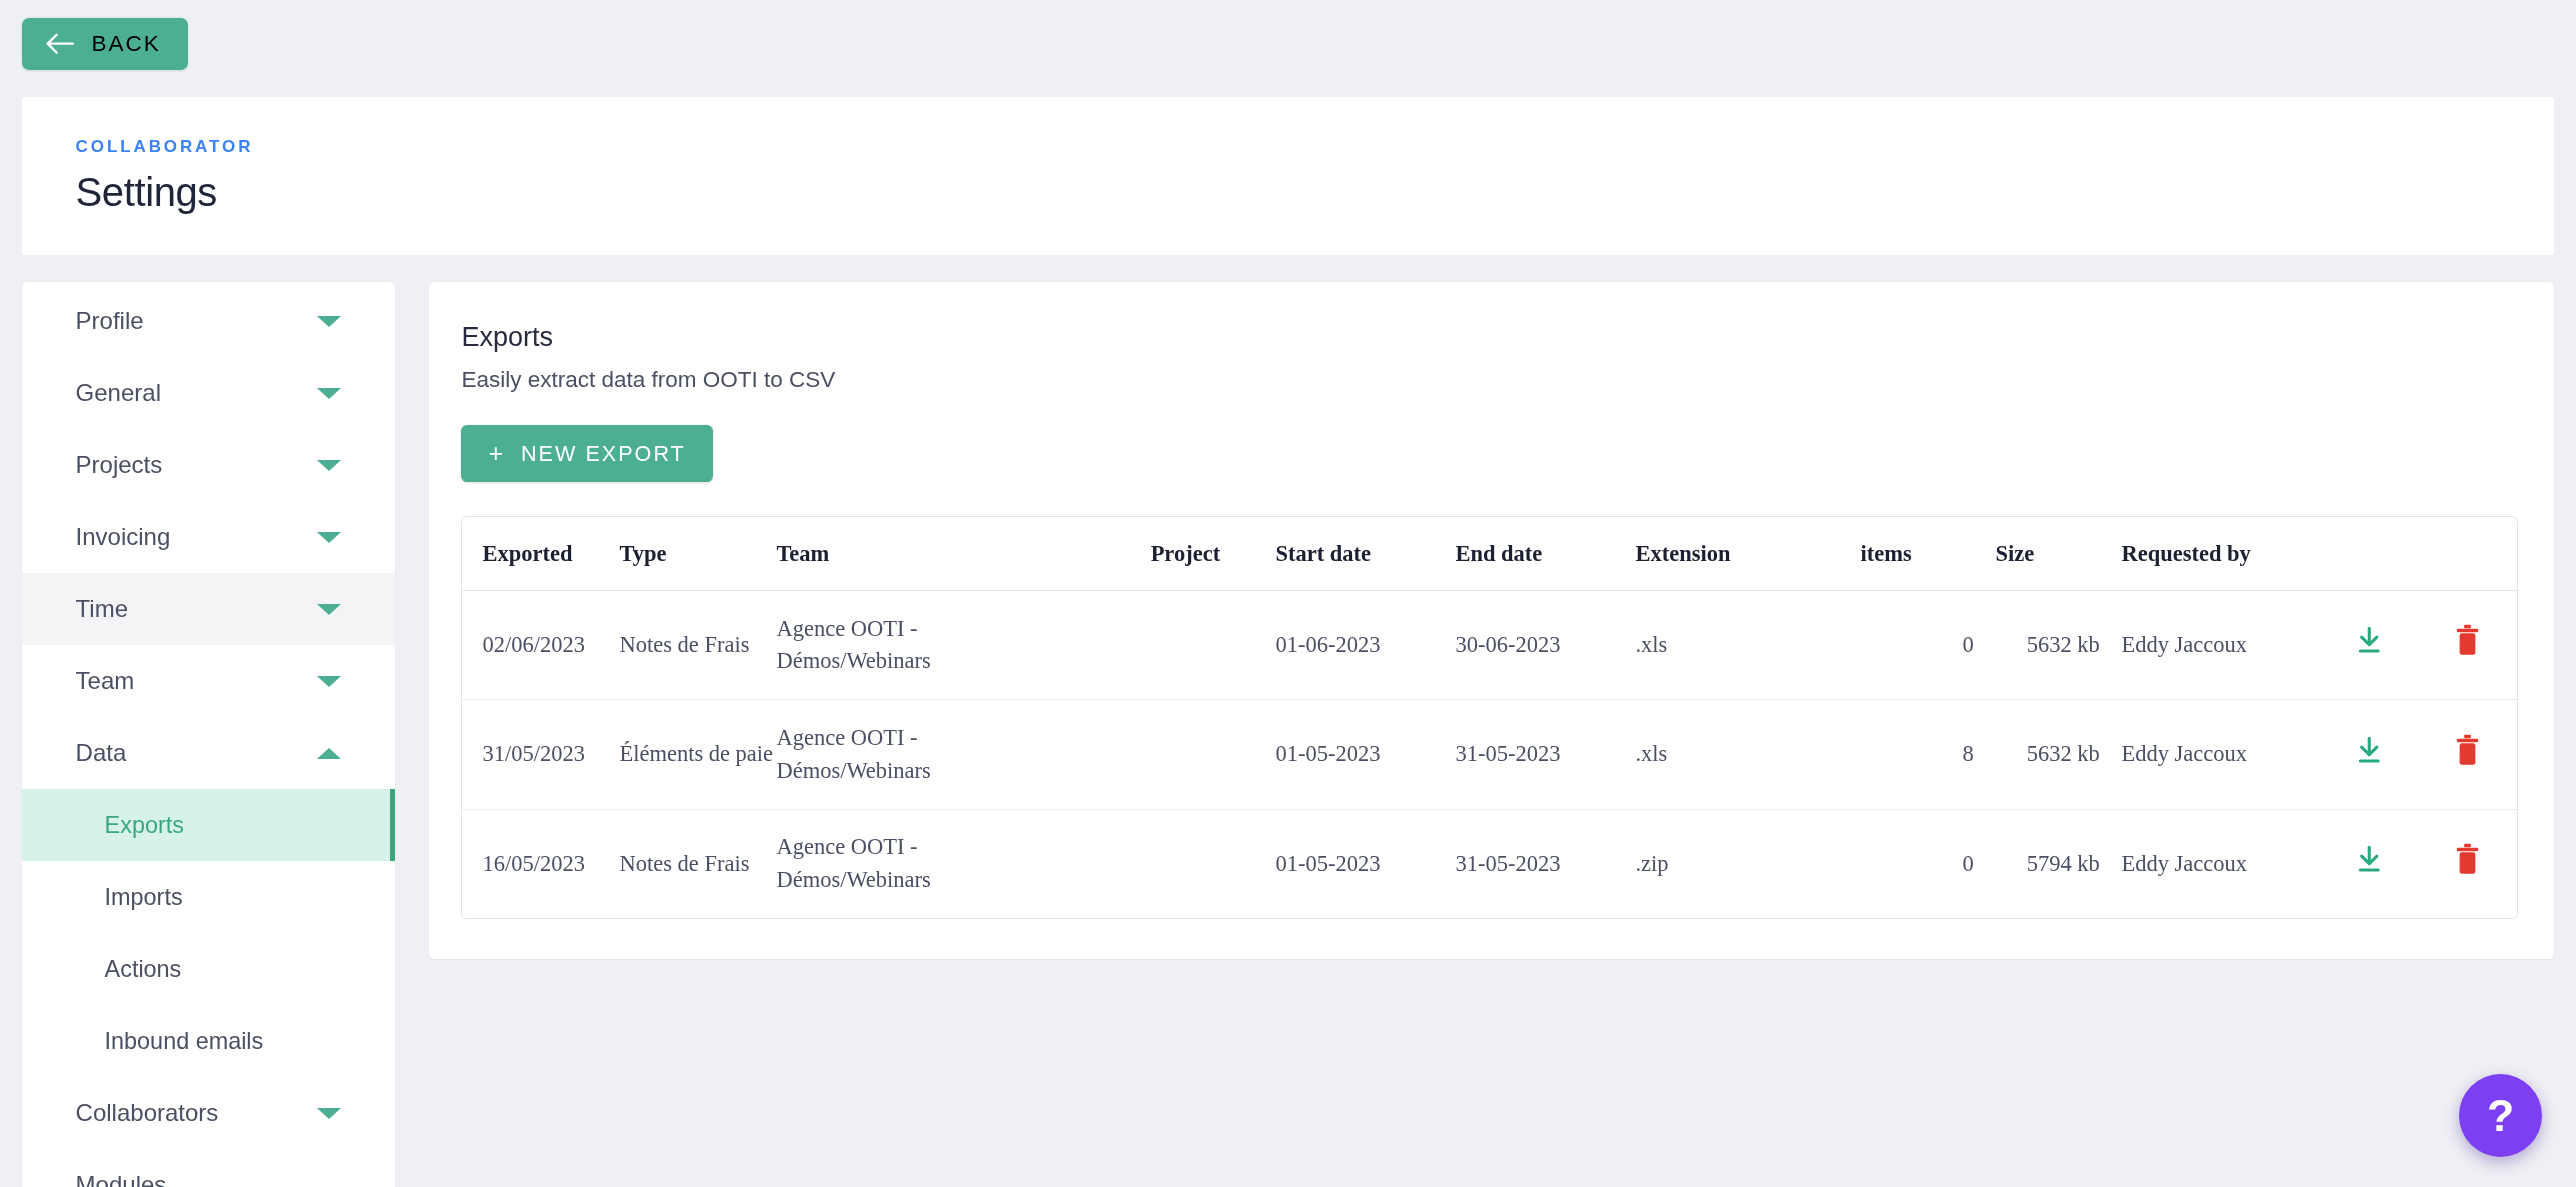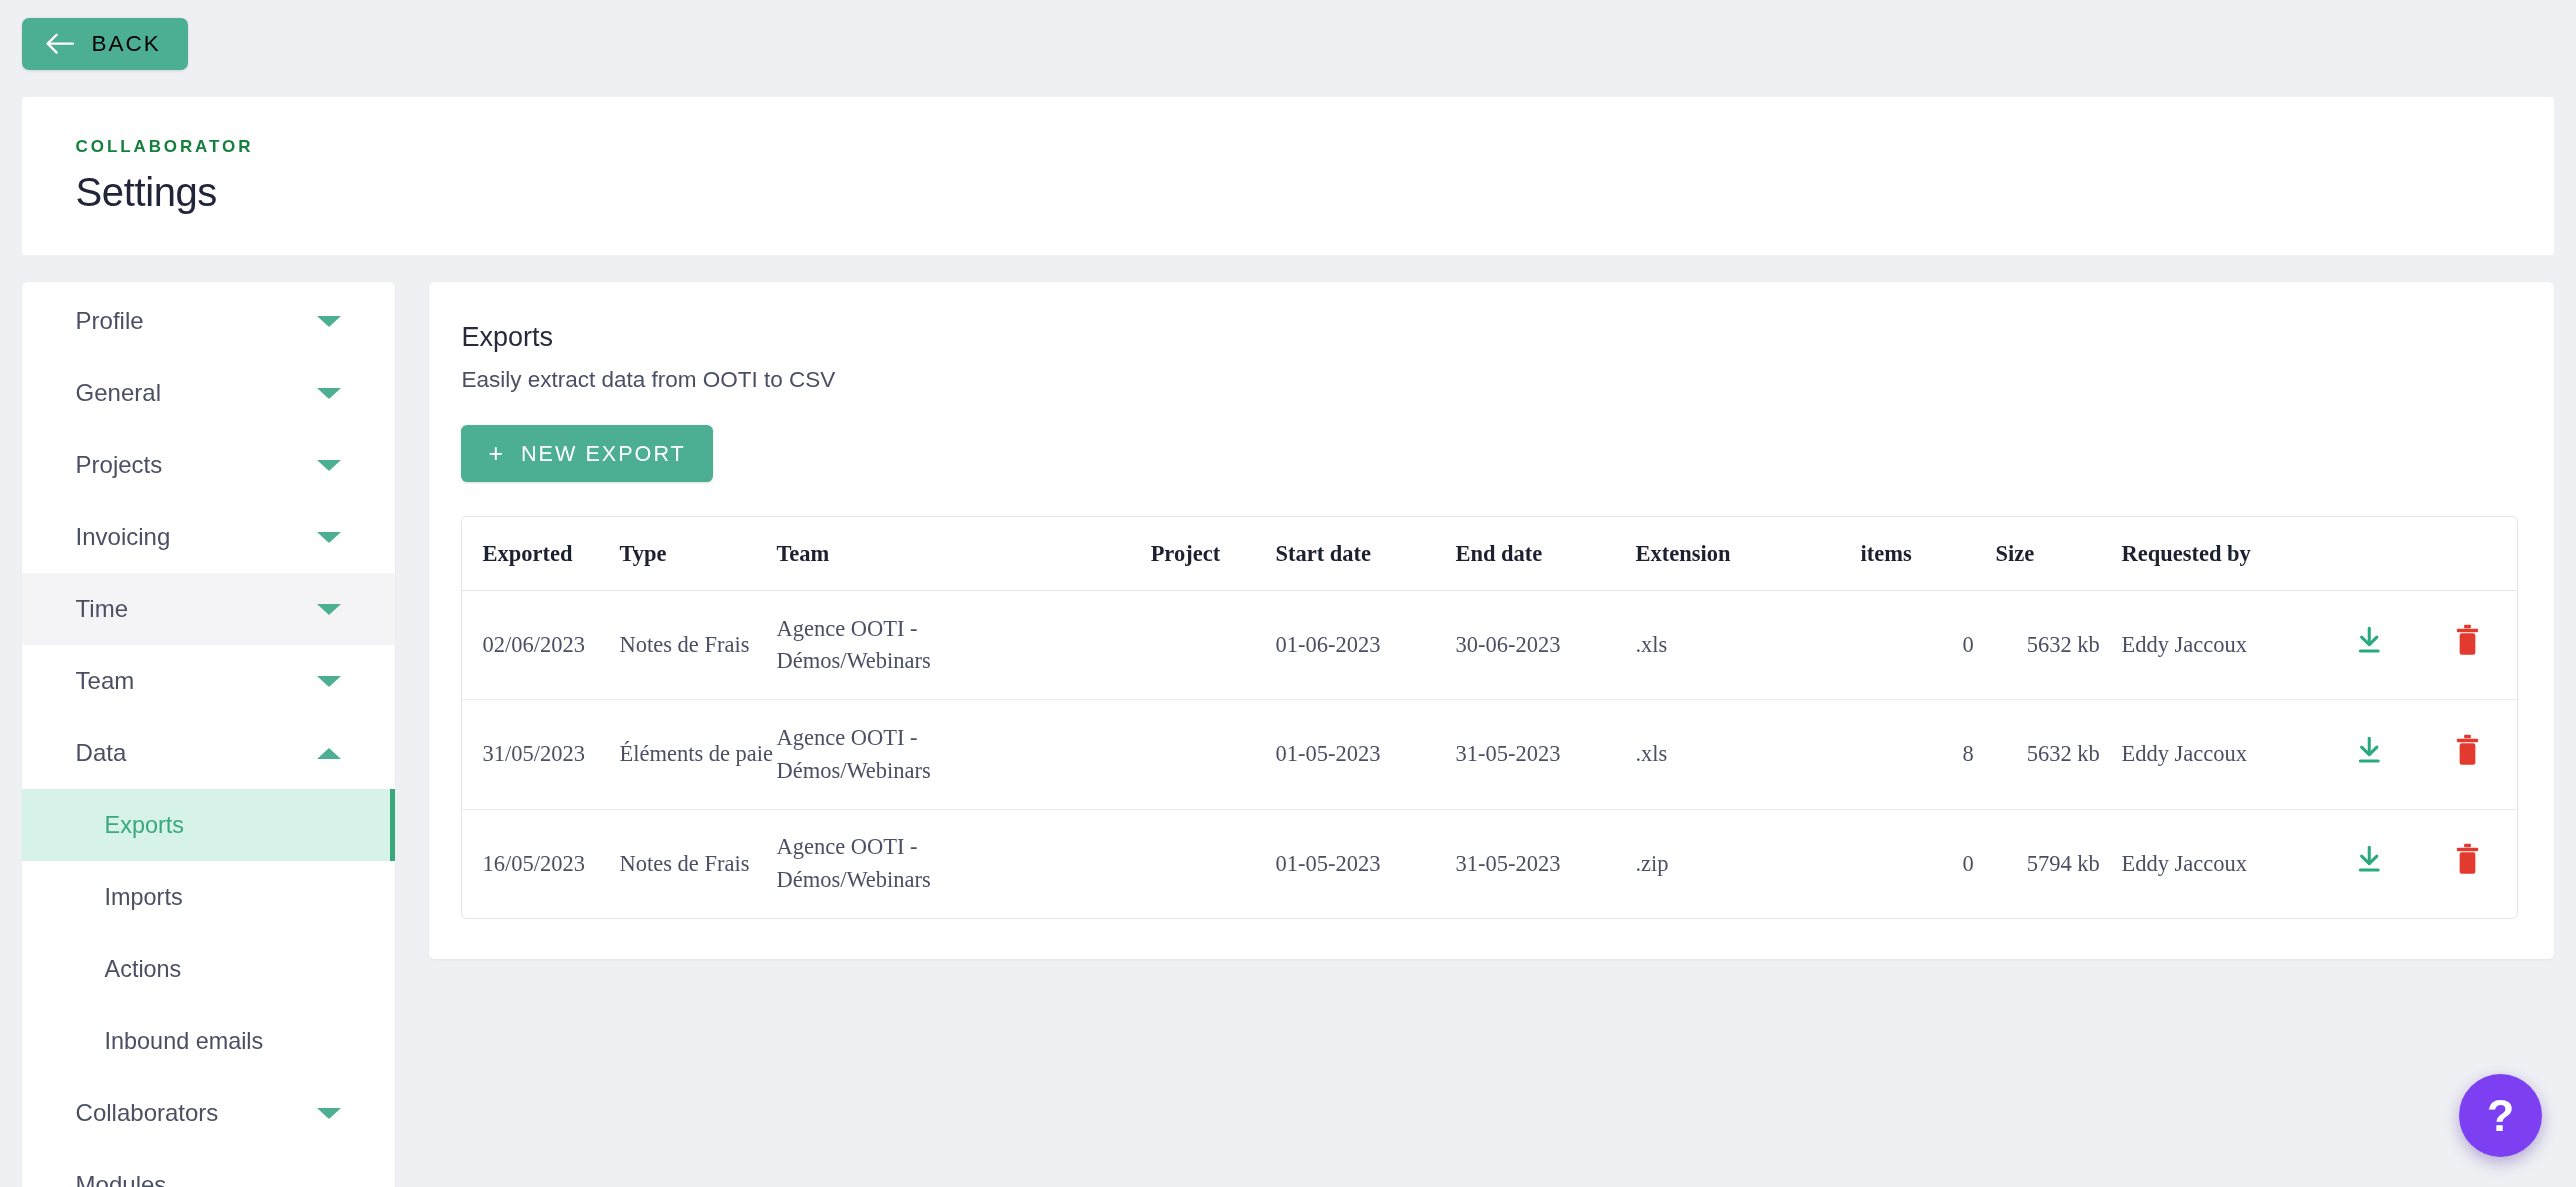--- a/index.html
+++ b/index.html
@@ -24,21 +24,21 @@
   .back-arrow { width: 30.5px; height: 23.4px; display: block; }
 
   
   .header-card {
     background: #ffffff;
     margin: 27px 21.6px 0 21.6px;
     padding: 40px 0 41px 54px;
     border-radius: 3.6px;
   }
   .eyebrow {
-    color: #15803d; font-size: 17px; font-weight: 600;
+    color: #3b82f6; font-size: 17px; font-weight: 600;
     letter-spacing: 2.9px; text-transform: uppercase;
     margin-bottom: 12.6px;
   }
   .page-title {
     color: #212539; font-size: 40px; font-weight: 400;
     letter-spacing: -0.4px; line-height: 1.1;
   }
 
   
   .body-wrap {

